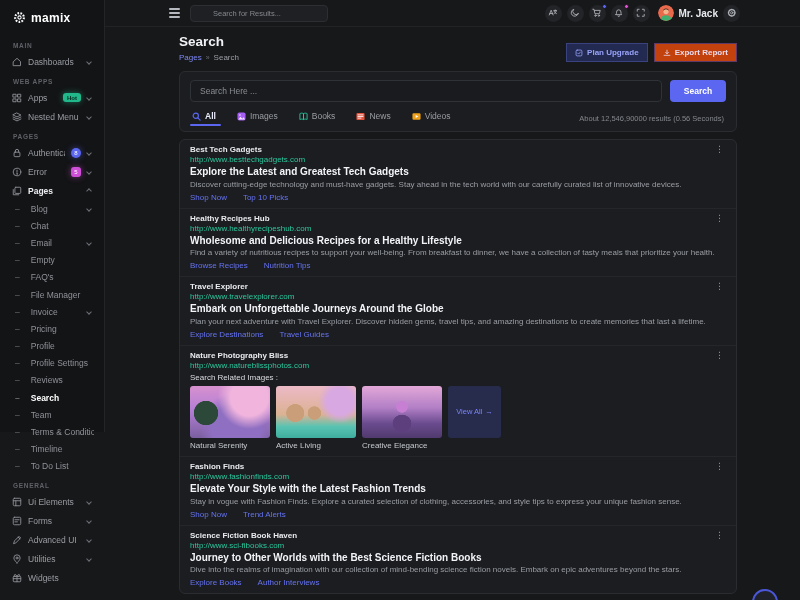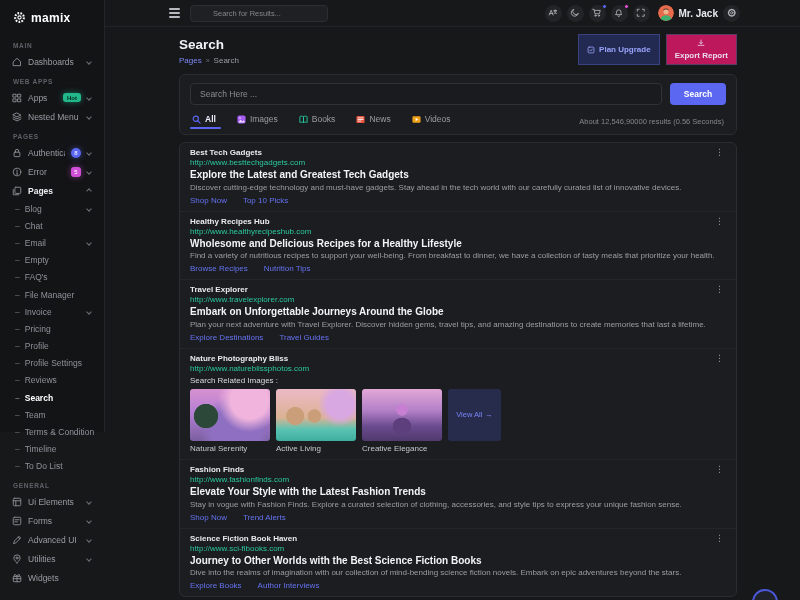--- a/index.html
+++ b/index.html
@@ -10,21 +10,21 @@
   .logo{height:35px;display:flex;align-items:center;gap:5px;padding:0 13px;}
   .logo svg{width:13px;height:13px;}
   .logo-tx{font-size:12px;font-weight:700;color:#fff;letter-spacing:.3px;}
   .sec{font-size:6.5px;letter-spacing:.7px;color:#5e6167;font-weight:700;padding:7px 13px 3px;}
   .itm{display:flex;align-items:center;gap:6px;height:19px;padding:0 10px 0 12px;color:#9a9da3;font-size:8.5px;cursor:pointer;}
   .itm svg{width:10px;height:10px;flex:none;stroke:#8c8f96;fill:none;stroke-width:1.1;stroke-linecap:round;stroke-linejoin:round;}
   .itm .lbl{flex:1;white-space:nowrap;overflow:hidden;}
   .itm.expanded{color:#eceef2;font-weight:700;}
   .chev{width:4px;height:4px;border-right:1px solid #6e7177;border-bottom:1px solid #6e7177;transform:rotate(45deg);flex:none;margin-right:3px;}
   .chev.up{transform:rotate(-135deg);}
-  .sub{display:flex;align-items:center;gap:5px;height:17.2px;padding:0 10px 0 15px;color:#8f9298;font-size:8.5px;cursor:pointer;}
+  .sub{display:flex;align-items:center;gap:11px;height:17.2px;padding:0 10px 0 15px;color:#8f9298;font-size:8.5px;cursor:pointer;}
   .sub .dash::before{content:"–";color:#66696f;font-size:8.5px;}
   .sub .lbl{flex:1;white-space:nowrap;overflow:hidden;}
   .sub.active{color:#ffffff;font-weight:700;}
   .bhot{background:#21b98c;color:#07271d;font-size:6px;font-weight:700;padding:1.5px 4px;border-radius:3px;box-shadow:0 0 6px #21b98c88;}
   .bnum{background:#5b67f1;color:#fff;font-size:6px;min-width:10px;height:10px;border-radius:50%;display:flex;align-items:center;justify-content:center;box-shadow:0 0 6px #5b67f188;}
   .bnum.pink{background:#cf4fd8;border-radius:3px;box-shadow:0 0 6px #cf4fd888;}
   
   .topbar{position:absolute;left:105px;right:0;top:0;height:27px;background:#17181a;border-bottom:1px solid #212326;display:flex;align-items:center;padding:0 60px 0 64px;z-index:5;}
   .burger{display:flex;flex-direction:column;gap:2.5px;margin-right:10px;cursor:pointer;}
   .burger i{display:block;width:11px;height:1.5px;background:#b6b9bf;border-radius:1px;}
@@ -44,21 +44,21 @@
   .phead{display:flex;justify-content:space-between;align-items:flex-end;}
   .ptitle{font-size:13.5px;font-weight:700;color:#f0f2f6;}
   .crumb{margin-top:4px;font-size:8px;display:flex;gap:4px;align-items:center;}
   .crumb .cparent{color:#7d87f6;cursor:pointer;}
   .crumb .csep{color:#6a6d73;font-size:7px;}
   .crumb .ccur{color:#9a9da3;}
   .actions{display:flex;gap:6px;}
   .btnp{display:flex;gap:4px;align-items:center;font-size:8px;font-weight:600;padding:4px 8px;border-radius:0;border:1px solid;cursor:pointer;}
   .btnp svg{width:8px;height:8px;fill:none;stroke-width:1.1;stroke-linecap:round;stroke-linejoin:round;}
   .btn-plan{background:#232a52;border-color:#3a4280;color:#98a3fa;} .btn-plan svg{stroke:#98a3fa;}
-  .btn-export{background:#be185d;border-color:#5d3a68;color:#e9dbf0;flex-direction:column;} .btn-export svg{stroke:#e9dbf0;}
+  .btn-export{background:#c2410c;border-color:#5d3a68;color:#e9dbf0;} .btn-export svg{stroke:#e9dbf0;}
   .card{background:#1b1d20;border:1px solid #2a2c30;border-radius:6px;}
   .scard{margin-top:9px;padding:8px 10px 6px;}
   .srow{display:flex;gap:8px;}
   .sinput{flex:1;height:22px;background:#191b1e;border:1px solid #2f3236;border-radius:4px;color:#dfe2e6;font-size:8.5px;padding:0 9px;outline:none;}
   .sinput::placeholder{color:#8a8d93;}
   .sbtn{width:56px;height:22px;background:#5b67f1;color:#fff;border:none;border-radius:4px;font-size:8.5px;font-weight:600;cursor:pointer;}
   .trow{display:flex;align-items:center;gap:21px;margin-top:9px;padding:0 2px;}
   .tab{display:flex;gap:4px;align-items:center;font-size:8.5px;color:#9a9da3;position:relative;padding-bottom:4px;cursor:pointer;}
   .tab svg{width:9px;height:9px;flex:none;}
   .tab.active{color:#e9ebfa;font-weight:600;}

